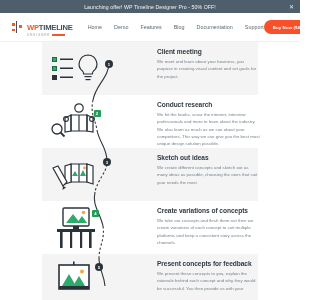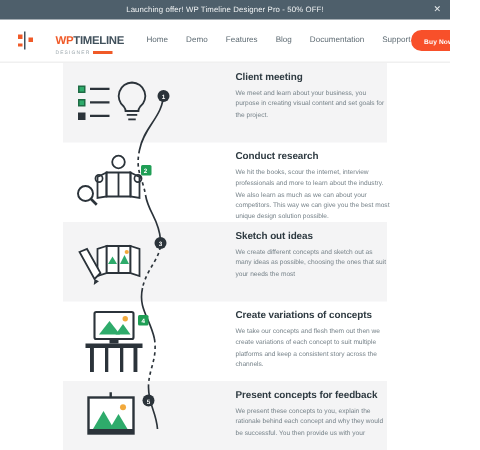--- a/index.html
+++ b/index.html
@@ -38,21 +38,21 @@
 
   
   .navbar {
     height: 29px;
     background: #ffffff;
     display: flex;
     align-items: center;
     padding: 0 10px 0 12px;
     border-bottom: 0.5px solid #f0f0f0;
   }
-  .logo { display: flex; align-items: center; gap: 14px; flex: 0 0 auto; }
+  .logo { display: flex; align-items: center; gap: 4px; flex: 0 0 auto; }
   .logo-mark { position: relative; width: 11px; height: 12px; flex: 0 0 auto; }
   .logo-mark i {
     position: absolute;
     background: #f05a28;
     display: block;
   }
   .lm1 { left: 0;  top: 2.5px; width: 2.5px;  height: 2.5px; }
   .lm2 { left: 4px;top: 0;     width: 1.3px;  height: 12px;  background: #41515c !important; }
   .lm3 { left: 7px;top: 4.5px; width: 2.5px;  height: 2.5px; }
   .lm4 { left: 0;  top: 8px;   width: 2.5px;  height: 2.5px; }

